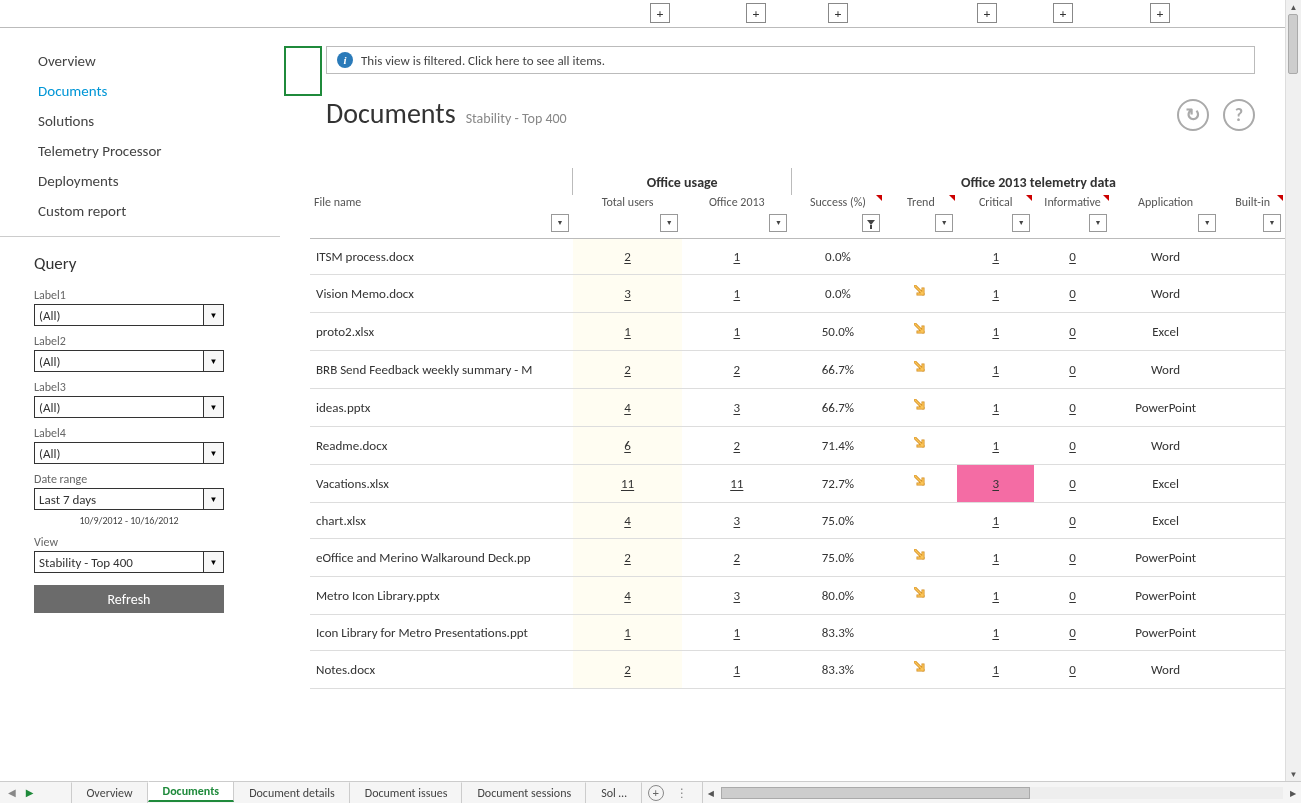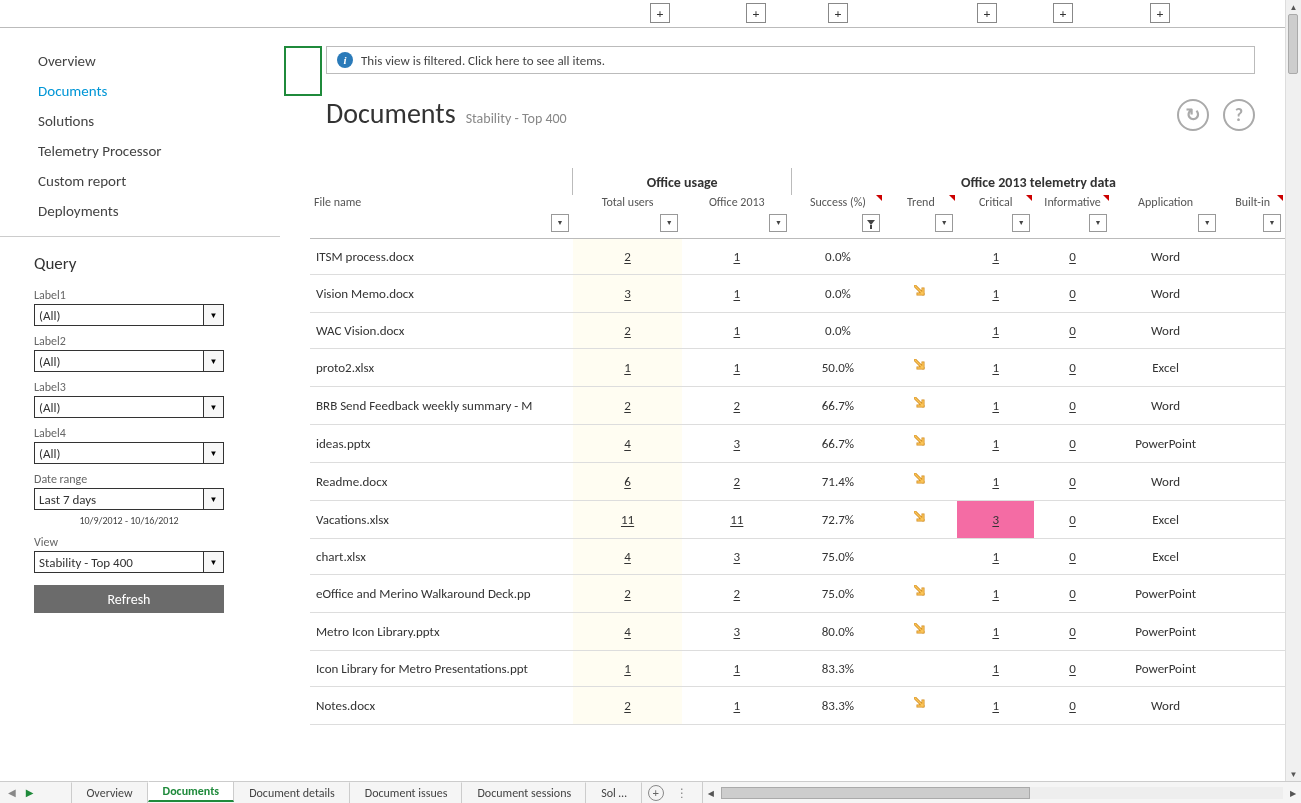--- a/index.html
+++ b/index.html
@@ -470,22 +470,22 @@
 </div>
 
 <div class="main-area">
 
   <div class="sidebar">
     <div class="nav-list" id="nav-list">
         <div class="nav-item">Overview</div>
         <div class="nav-item active">Documents</div>
         <div class="nav-item">Solutions</div>
         <div class="nav-item">Telemetry Processor</div>
+        <div class="nav-item">Deployments</div>
         <div class="nav-item">Custom report</div>
-        <div class="nav-item">Deployments</div>
       </div>
     <div class="query-panel">
       <div class="query-title">Query</div>
       <div id="query-labels">
           <div class="field-label">Label1</div>
           <div class="select-box">
             <span>(All)</span>
             <span class="select-arrow">▼</span>
           </div>
           <div class="field-label">Label2</div>
@@ -602,31 +602,20 @@
               <td><span><svg width="14" height="14" viewBox="0 0 14 14">
                     <path d="M1 1 L9 9 M9 4 L9 9 L4 9" stroke="#d18a1a" stroke-width="3" fill="none" stroke-linecap="square"></path>
                     <path d="M1 1 L9 9 M9 4 L9 9 L4 9" stroke="#fbc55a" stroke-width="1.5" fill="none" stroke-linecap="square"></path>
                   </svg></span></td>
               <td class="num-link">1</td>
               <td class="num-link">0</td>
               <td>Word</td>
               <td></td>
             </tr>
             <tr>
-              <td class="left">WAC Vision.docx</td>
-              <td class="num-link warm-col">2</td>
-              <td class="num-link">1</td>
-              <td>0.0%</td>
-              <td></td>
-              <td class="num-link">1</td>
-              <td class="num-link">0</td>
-              <td>Word</td>
-              <td></td>
-            </tr>
-            <tr>
               <td class="left">proto2.xlsx</td>
               <td class="num-link warm-col">1</td>
               <td class="num-link">1</td>
               <td>50.0%</td>
               <td><span><svg width="14" height="14" viewBox="0 0 14 14">
                     <path d="M1 1 L9 9 M9 4 L9 9 L4 9" stroke="#d18a1a" stroke-width="3" fill="none" stroke-linecap="square"></path>
                     <path d="M1 1 L9 9 M9 4 L9 9 L4 9" stroke="#fbc55a" stroke-width="1.5" fill="none" stroke-linecap="square"></path>
                   </svg></span></td>
               <td class="num-link">1</td>
               <td class="num-link">0</td>

